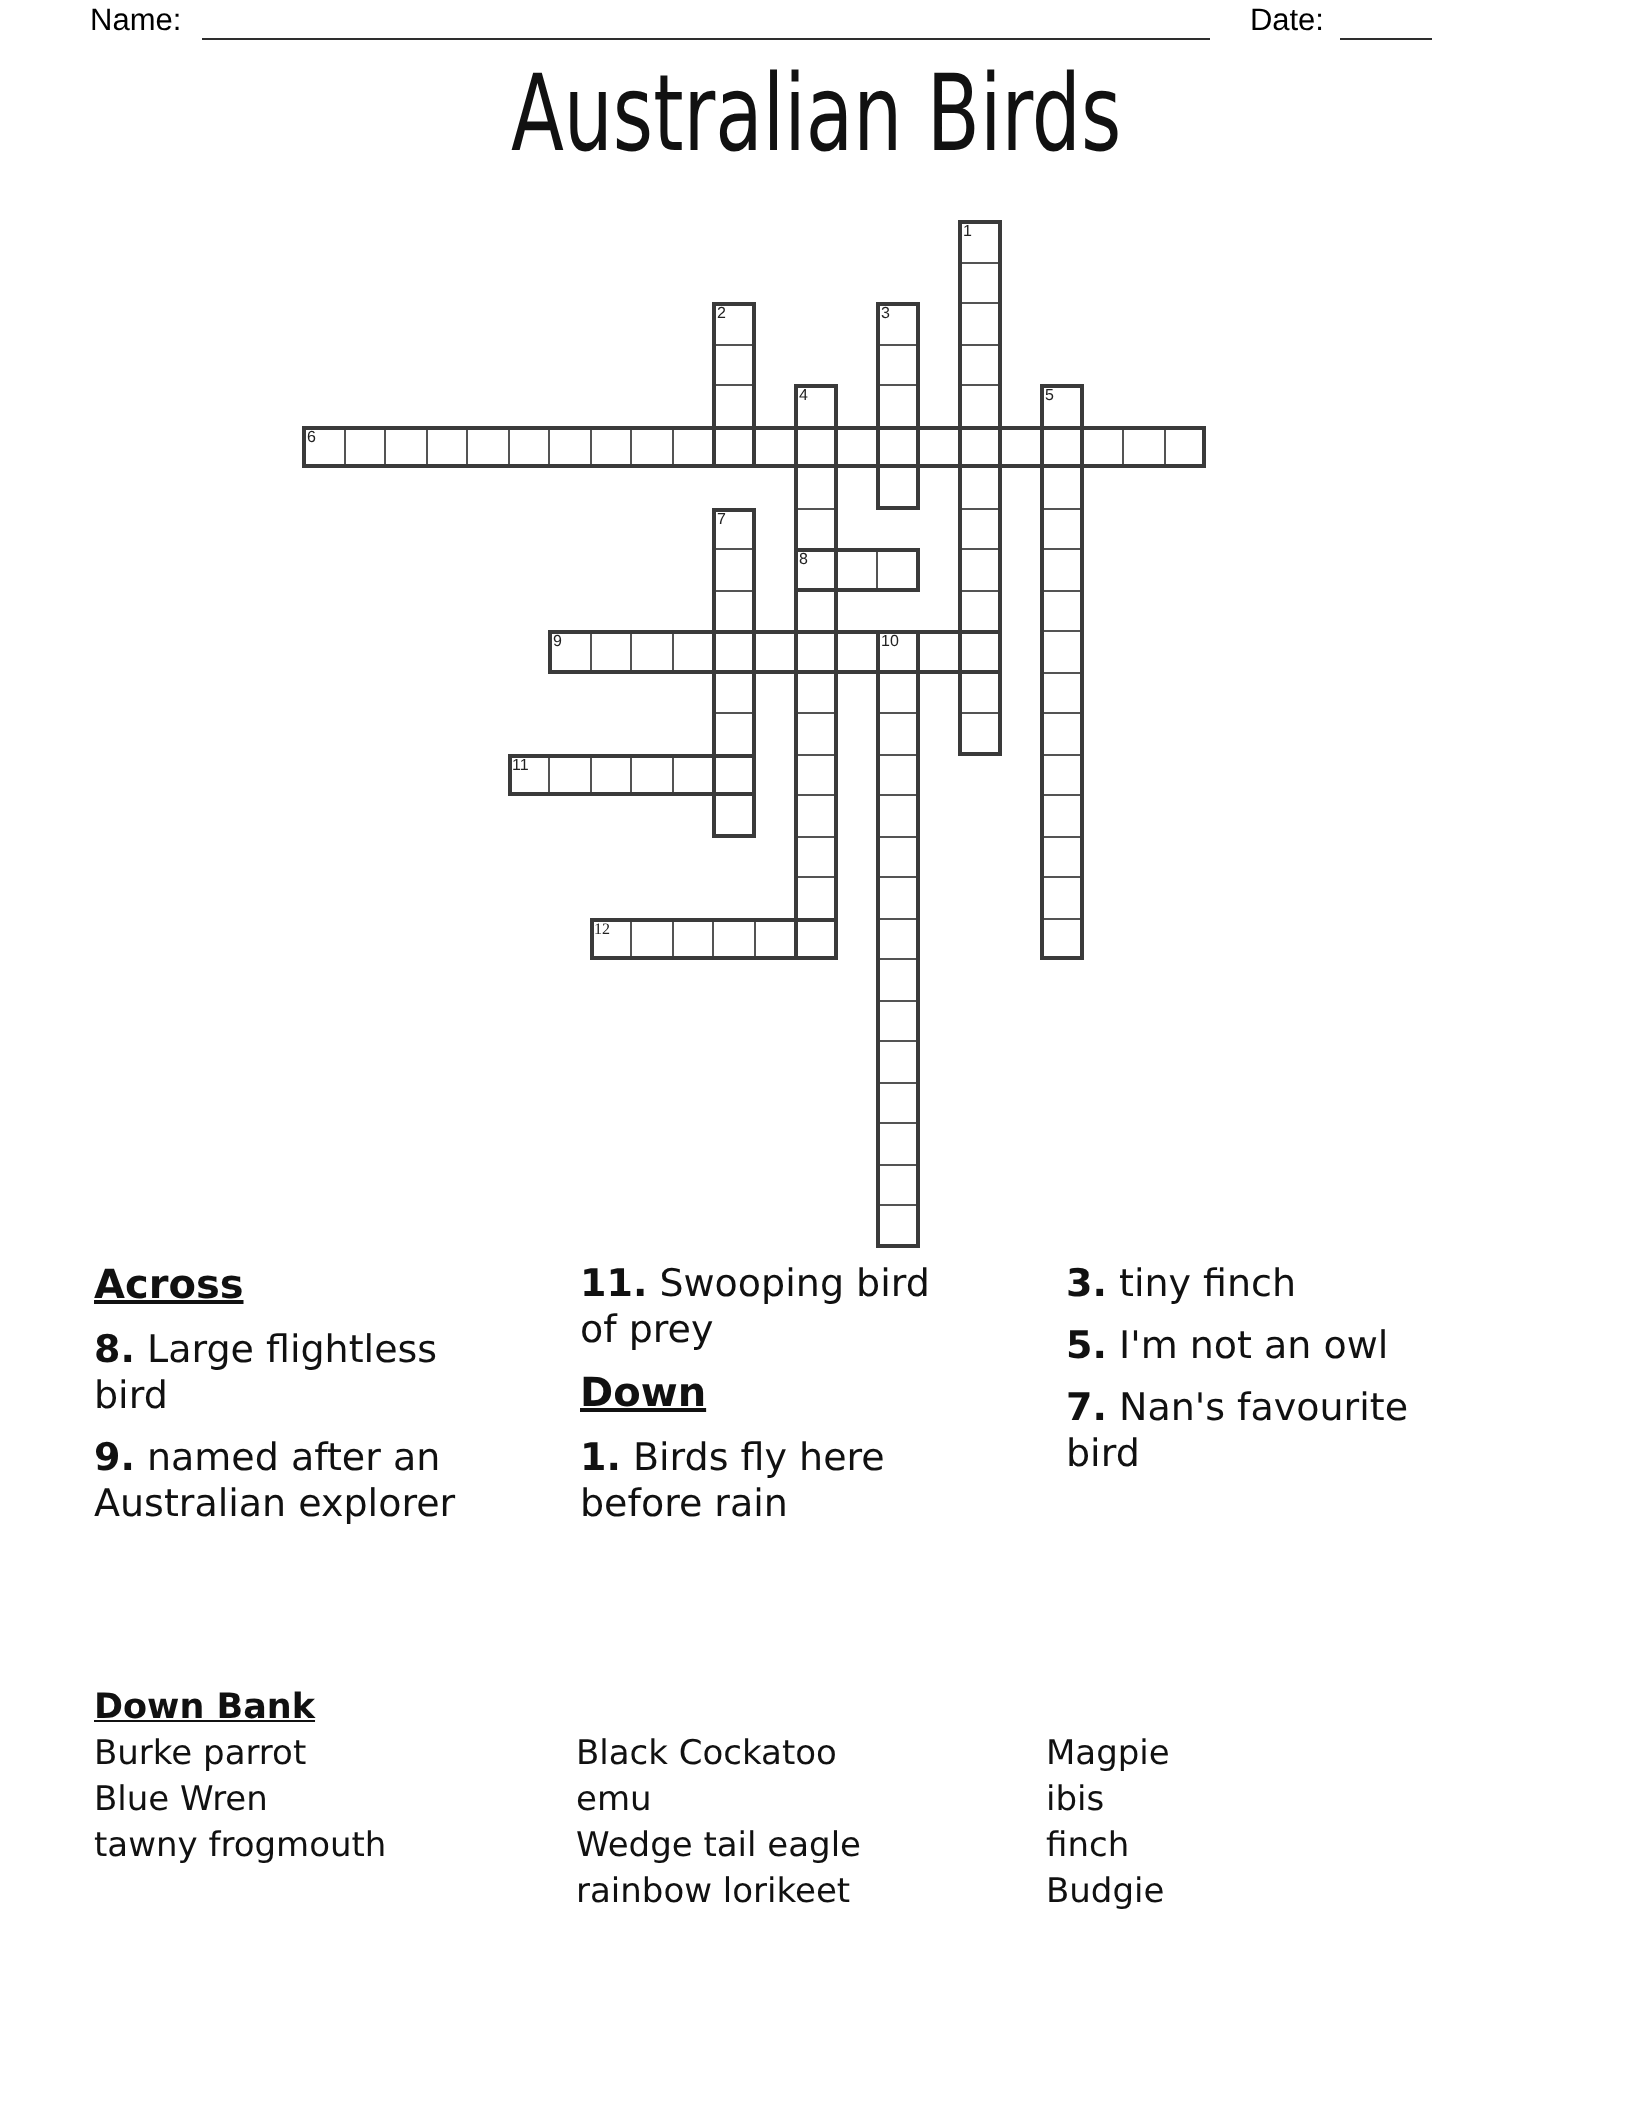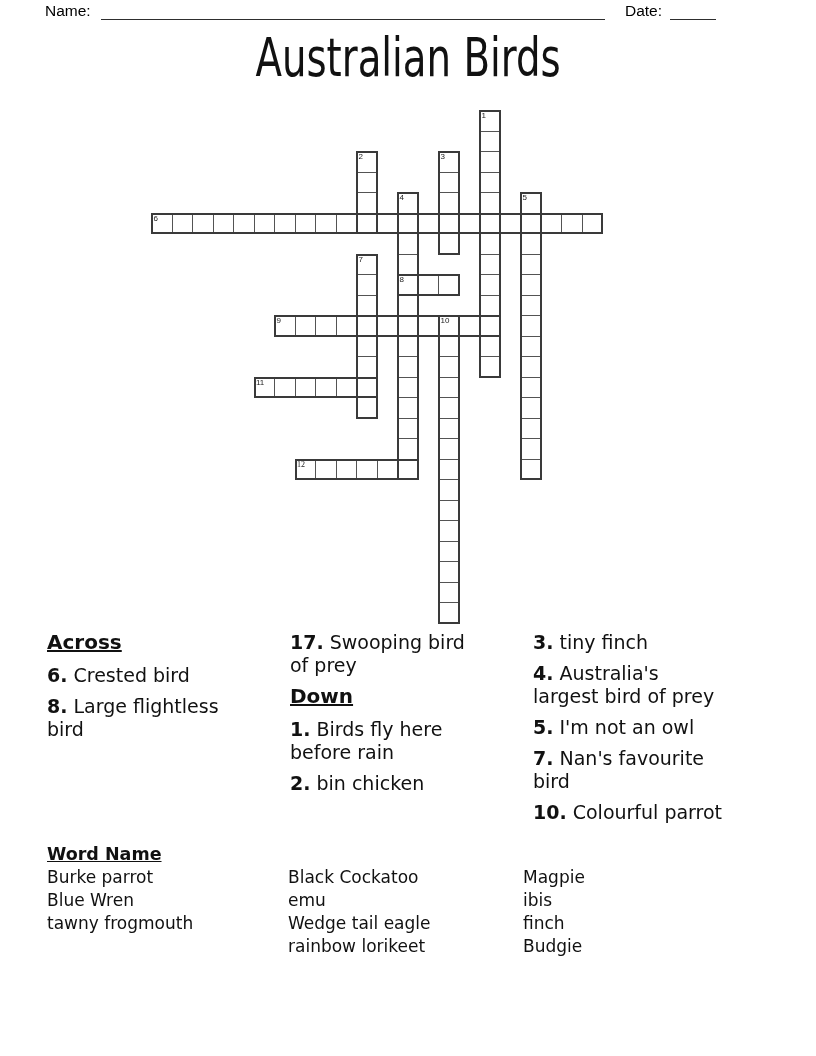--- a/index.html
+++ b/index.html
@@ -190,45 +190,42 @@
       <div class="cell" style="left: 184.5px; top: 348.5px; width: 21.9px; height: 21.9px;"></div>
       <div class="cell" style="left: 205px; top: 348.5px; width: 21.9px; height: 21.9px;"></div>
       <div class="cell" style="left: 225.5px; top: 348.5px; width: 21.9px; height: 21.9px;"></div>
       <div class="word-outline" style="left: 143.5px; top: 348.5px; width: 124.4px; height: 21.9px;"></div>
       <span class="cellnum" style="left: 146px; top: 350.5px; font-family: Liberation Serif, serif;">12</span>
     </div>
 
   <div>
     <div class="clue-col c1">
         <div class="clue-heading">Across</div>
-        <div class="clue"><span class="clue-num">6.</span><span class="clue-text"> Crested bird</span></div>
         <div class="clue"><span class="clue-num">8.</span><span class="clue-text"> Large flightless
 bird</span></div>
+        <div class="clue"><span class="clue-num">9.</span><span class="clue-text"> named after an
+Australian explorer</span></div>
       </div>
     <div class="clue-col c2">
-        <div class="clue"><span class="clue-num">17.</span><span class="clue-text"> Swooping bird
+        <div class="clue"><span class="clue-num">11.</span><span class="clue-text"> Swooping bird
 of prey</span></div>
         <div class="clue-heading">Down</div>
         <div class="clue"><span class="clue-num">1.</span><span class="clue-text"> Birds fly here
 before rain</span></div>
-        <div class="clue"><span class="clue-num">2.</span><span class="clue-text"> bin chicken</span></div>
       </div>
     <div class="clue-col c3">
         <div class="clue"><span class="clue-num">3.</span><span class="clue-text"> tiny finch</span></div>
-        <div class="clue"><span class="clue-num">4.</span><span class="clue-text"> Australia's
-largest bird of prey</span></div>
         <div class="clue"><span class="clue-num">5.</span><span class="clue-text"> I'm not an owl</span></div>
         <div class="clue"><span class="clue-num">7.</span><span class="clue-text"> Nan's favourite
 bird</span></div>
-        <div class="clue"><span class="clue-num">10.</span><span class="clue-text"> Colourful parrot</span></div>
       </div>
   </div>
 
   <div>
-    <div class="wb-heading">Word Name</div>
+    <div class="wb-heading">Down Bank</div>
     <div class="wb-col w1">
         <div class="wb-item">Burke parrot</div>
         <div class="wb-item">Blue Wren</div>
         <div class="wb-item">tawny frogmouth</div>
       </div>
     <div class="wb-col w2">
         <div class="wb-item">Black Cockatoo</div>
         <div class="wb-item">emu</div>
         <div class="wb-item">Wedge tail eagle</div>
         <div class="wb-item">rainbow lorikeet</div>

